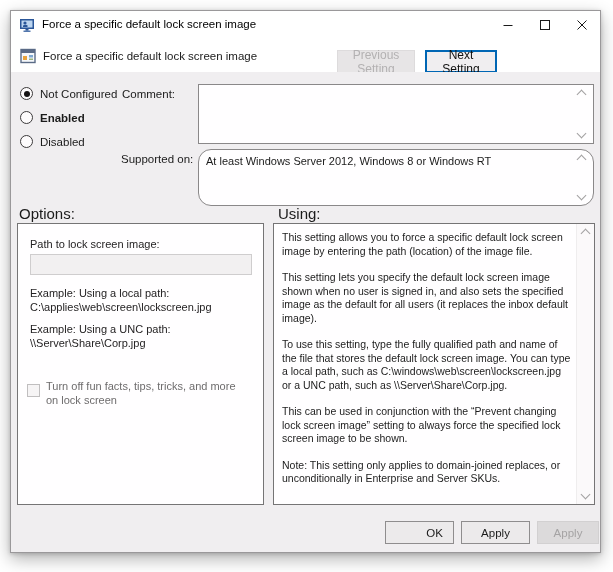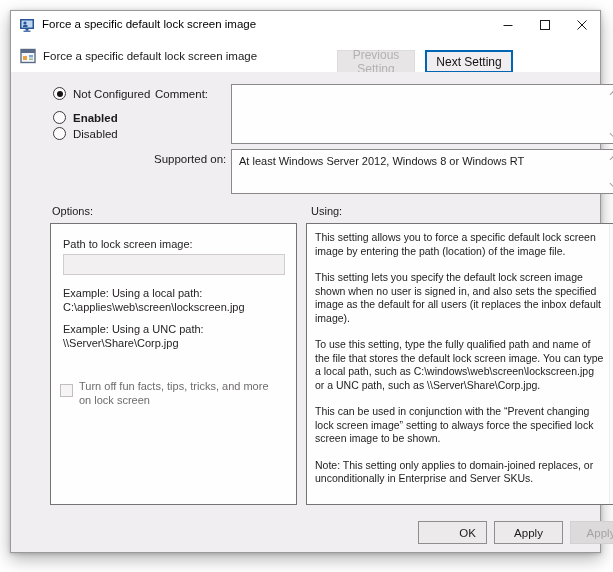--- a/index.html
+++ b/index.html
@@ -21,39 +21,39 @@
   .title-text{position:absolute;left:31px;top:7px;font-size:11.5px;color:#000;white-space:nowrap;}
   .win-controls{position:absolute;right:0;top:0;height:28px;display:flex;}
   .win-btn{width:37px;height:28px;display:flex;align-items:center;justify-content:center;}
   
   .headerstrip{position:absolute;left:0;top:28px;right:0;height:33px;background:#ffffff;}
   .setting-icon{position:absolute;left:9px;top:9px;width:16px;height:16px;}
   .setting-name{position:absolute;left:32px;top:11px;font-size:11.5px;color:#1b1b1b;white-space:nowrap;}
   .hbtn{position:absolute;top:11px;height:23px;box-sizing:border-box;font-size:12px;
         display:flex;align-items:center;justify-content:center;font-family:inherit;}
   .hbtn.prev{left:326px;width:78px;background:#e7e5e6;border:1px solid #dddbdc;color:#b3b1b2;}
-  .hbtn.next{left:414px;width:88px;background:#f0eef0;border:2px solid #0066b4;color:#111;}
+  .hbtn.next{left:414px;width:72px;background:#f0eef0;border:2px solid #0066b4;color:#111;}
   
-  .dlgbody{position:absolute;left:0;top:61px;right:0;bottom:0;background:#f0eef0;margin-left:33px;}
+  .dlgbody{position:absolute;left:0;top:61px;right:0;bottom:0;background:#f0eef0;}
   .radio-item{position:absolute;left:9px;height:17px;display:flex;align-items:center;gap:7px;}
-  .radio-item.r0{top:13px;} .radio-item.r1{top:37px;font-weight:bold;} .radio-item.r2{top:53px;}
+  .radio-item.r0{top:13px;} .radio-item.r1{top:37px;font-weight:bold;} .radio-item.r2{top:61px;}
   .radio-outer{width:11px;height:11px;border:1px solid #3c3a3b;border-radius:50%;background:#fdfbfc;position:relative;flex:0 0 auto;}
   .radio-item.selected .radio-outer::after{content:"";position:absolute;left:2.5px;top:2.5px;width:6px;height:6px;border-radius:50%;background:#141213;}
   .radio-label{font-size:11.5px;color:#1b1b1b;white-space:nowrap;}
   .field-label{position:absolute;font-size:11.5px;color:#1b1b1b;white-space:nowrap;}
   .lbl-comment{left:111px;top:16px;}
   .lbl-supported{left:110px;top:81px;}
   .txtbox{position:absolute;left:187px;width:396px;background:#fffeff;border:1px solid #8a8889;box-sizing:border-box;}
   .box-comment{top:12px;height:60px;}
-  .box-supported{top:77px;height:45px;}
+  .box-supported{top:77px;height:57px;border-radius:13px;}
   .supported-text{position:absolute;left:7px;top:5px;right:22px;font-size:11px;color:#1b1b1b;}
   .chev{position:absolute;width:6px;height:6px;border-left:1.5px solid #a2a0a1;border-top:1.5px solid #a2a0a1;}
   .chev.up{transform:rotate(45deg);right:8px;top:6px;}
   .chev.down{transform:rotate(225deg);right:8px;bottom:6px;}
-  .section-label{position:absolute;font-size:11px;color:#1b1b1b;}
+  .section-label{position:absolute;font-size:15px;color:#1b1b1b;}
   .lbl-options{left:8px;top:133px;}
   .lbl-help{left:267px;top:133px;}
   .panel{position:absolute;top:151px;height:282px;background:#fffeff;border:1px solid #757475;box-sizing:border-box;}
   .panel-options{left:6px;width:247px;}
   .panel-help{left:262px;width:322px;}
   
   .opt-text{position:absolute;left:12px;font-size:11px;color:#252324;white-space:nowrap;}
   .path-input{position:absolute;left:12px;top:30px;width:222px;height:21px;box-sizing:border-box;
               background:#f2f0f1;border:1px solid #cfcdce;font-family:inherit;font-size:11px;padding:0 4px;}
   .cb-box{position:absolute;left:9px;top:160px;width:13px;height:13px;box-sizing:border-box;

